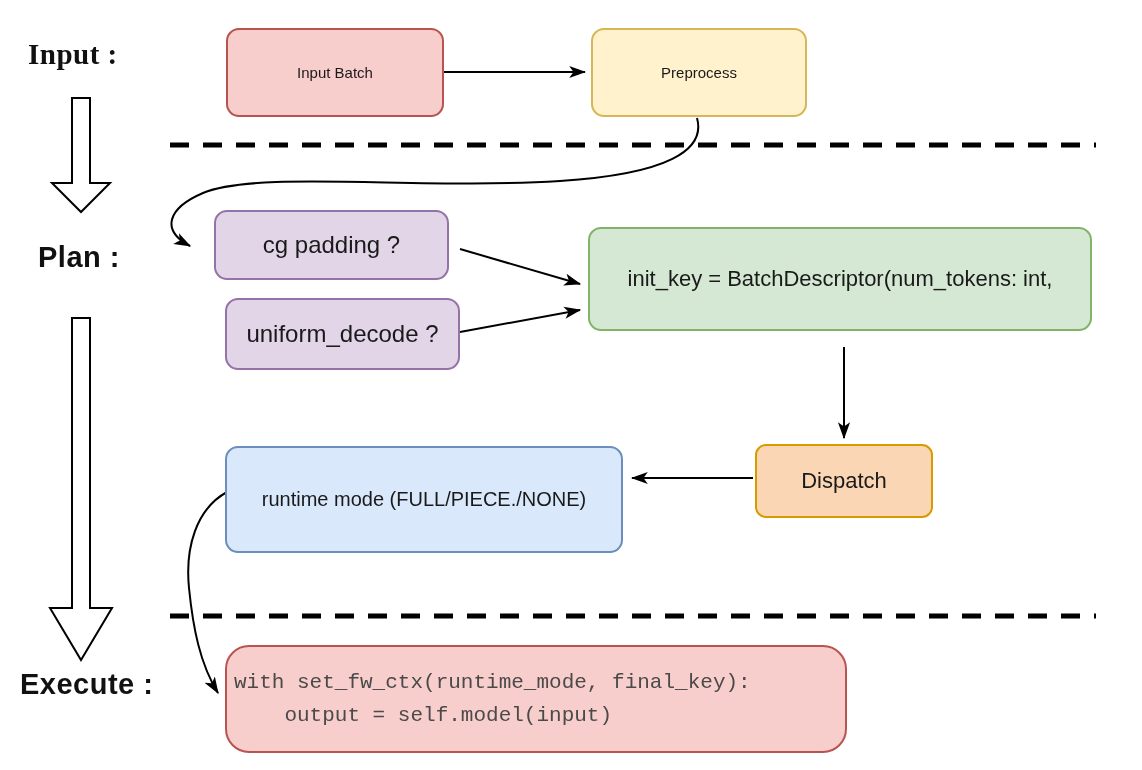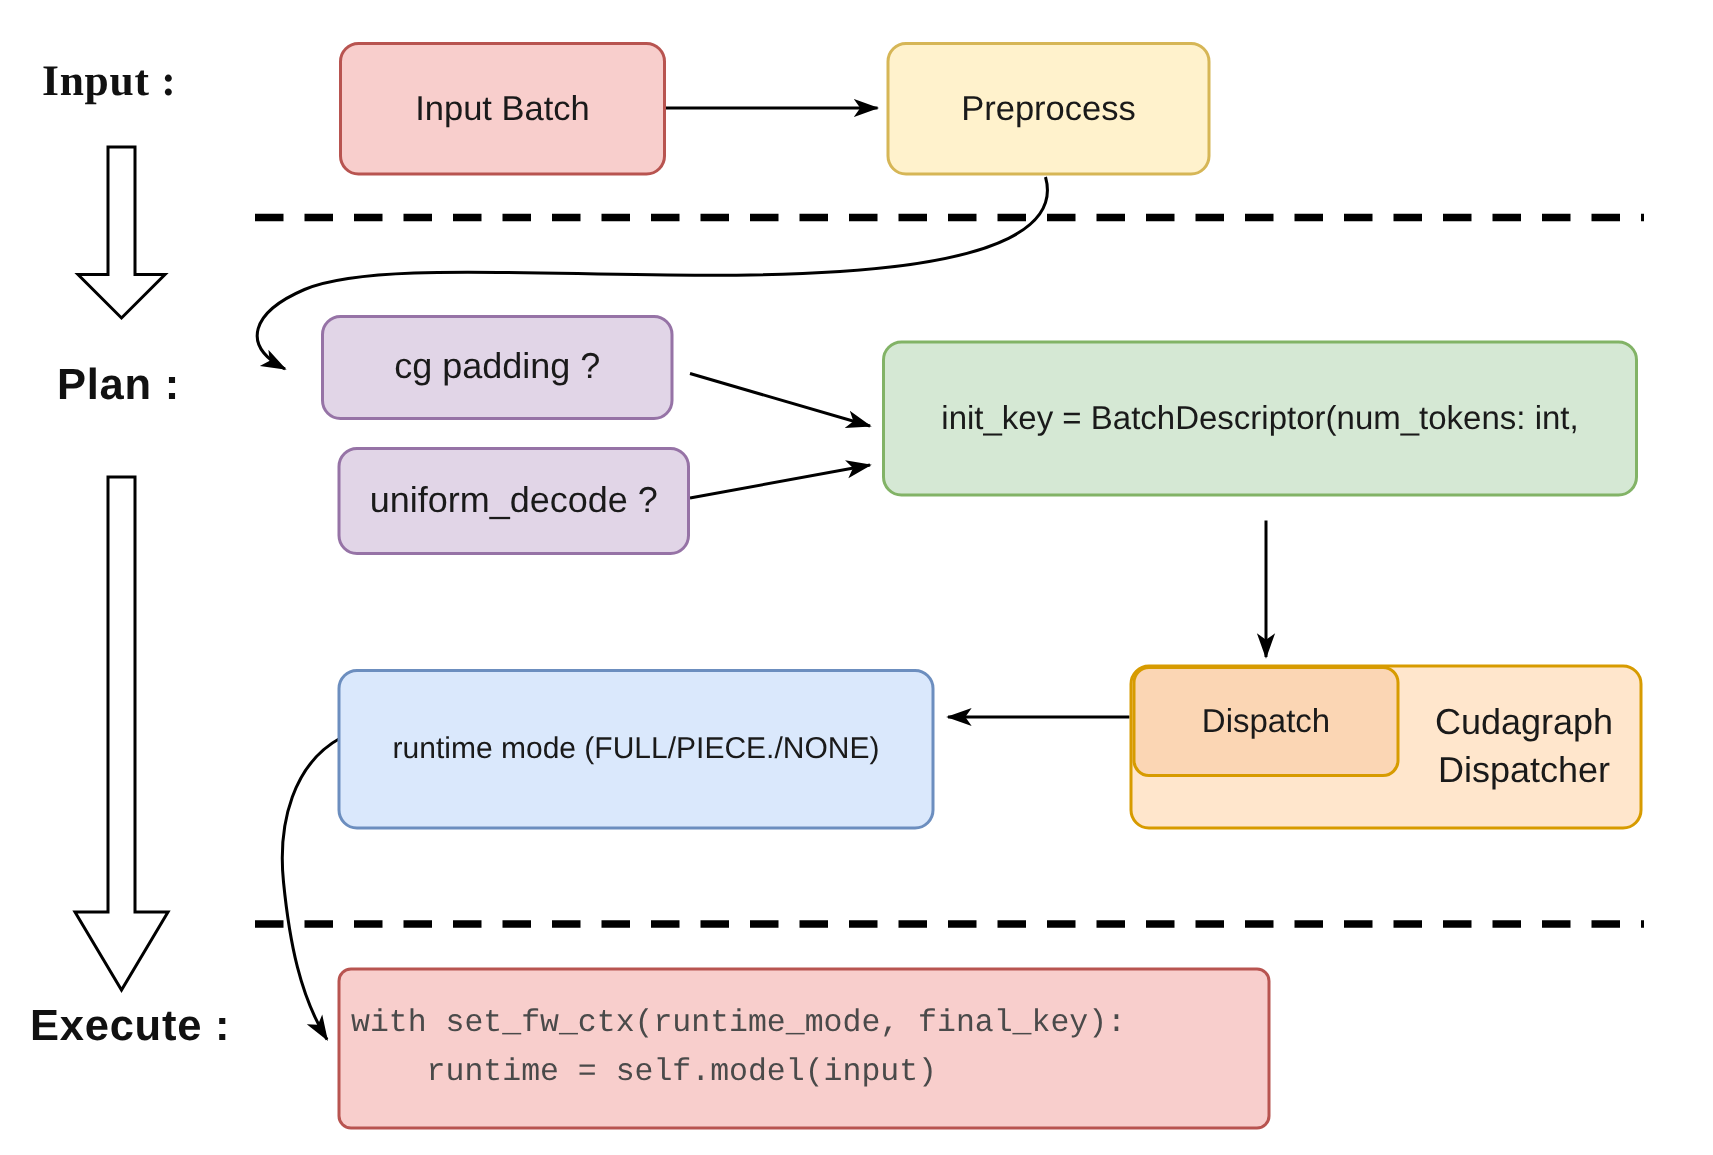--- a/index.html
+++ b/index.html
@@ -11,30 +11,30 @@
     position:absolute; font-weight:700; font-size:29px; color:#111111;
     white-space:nowrap; letter-spacing:0.5px;
   }
   .node {
     position:absolute; box-sizing:border-box; border:2px solid #000;
     border-radius:13px; display:flex; flex-direction:column;
     align-items:center; justify-content:center; text-align:center;
     color:#1a1a1a; line-height:1.32;
   }
   .node .ln { display:block; white-space:nowrap; }
-  .font-lg  { font-size:23px; }
+  .font-lg  { font-size:15px; }
   .font-pur { font-size:24px; }
   .font-grn { font-size:22px; }
   .font-blu { font-size:20px; }
   .font-dsp { font-size:22px; }
   .font-cud { font-size:24px; line-height:1.35; }
   .code-box {
     align-items:flex-start; justify-content:center; text-align:left;
     font-family:"Liberation Mono", monospace; font-size:21px;
-    line-height:33px; padding-left:7px; border-radius:9px;
+    line-height:33px; padding-left:7px; border-radius:24px;
   }
   .code-box .ln { white-space:pre; }
   svg.overlay { position:absolute; left:0; top:0; pointer-events:none; }
 </style>
 </head>
 <body>
 
 <div class="canvas">
 
   <div class="stage-label" style="left:28px; top:38px;font-family:Liberation Serif, serif;">Input :</div>
@@ -76,34 +76,27 @@
   </div>
 
   <div class="node font-pur" style="left: 225px; top: 298px; width: 235px; height: 72px; background-color: rgb(225, 213, 231); border-color: rgb(150, 115, 166);">
     <span class="ln">uniform_decode ?</span>
   </div>
 
   <div class="node font-grn" style="left: 588px; top: 227px; width: 504px; height: 104px; background-color: rgb(213, 232, 212); border-color: rgb(130, 179, 102);">
     <span class="ln">init_key = BatchDescriptor(num_tokens: int,</span>
   </div>
 
-  <div class="node" style="left: 753px; top: 443px; width: 342px; height: 110px; background-color: rgb(255, 230, 204); border-color: rgb(215, 155, 0);">
-    <div class="font-cud" style="position:absolute; left:182px; top:0; width:158px; height:100%;
-         display:flex; flex-direction:column; align-items:center; justify-content:center;">
-      <span class="ln">Cudagraph</span>
-      <span class="ln">Dispatcher</span>
-    </div>
-  </div>
 
   <div class="node font-dsp" style="left: 755px; top: 444px; width: 178px; height: 74px; border-radius: 11px; background-color: rgb(251, 214, 180); border-color: rgb(215, 155, 0);">
     <span class="ln">Dispatch</span>
   </div>
 
   <div class="node font-blu" style="left: 225px; top: 446px; width: 398px; height: 107px; background-color: rgb(218, 232, 252); border-color: rgb(108, 142, 191);">
     <span class="ln">runtime mode (FULL/PIECE./NONE)</span>
   </div>
 
   <div class="node code-box" style="left: 225px; top: 645px; width: 622px; height: 108px; background-color: rgb(248, 206, 204); border-color: rgb(184, 84, 80); color: rgb(74, 74, 74);">
     <span class="ln">with set_fw_ctx(runtime_mode, final_key):</span>
-    <span class="ln">    runtime = self.model(input)</span>
+    <span class="ln">    output = self.model(input)</span>
   </div>
 
 </div>
 
 </body></html>

